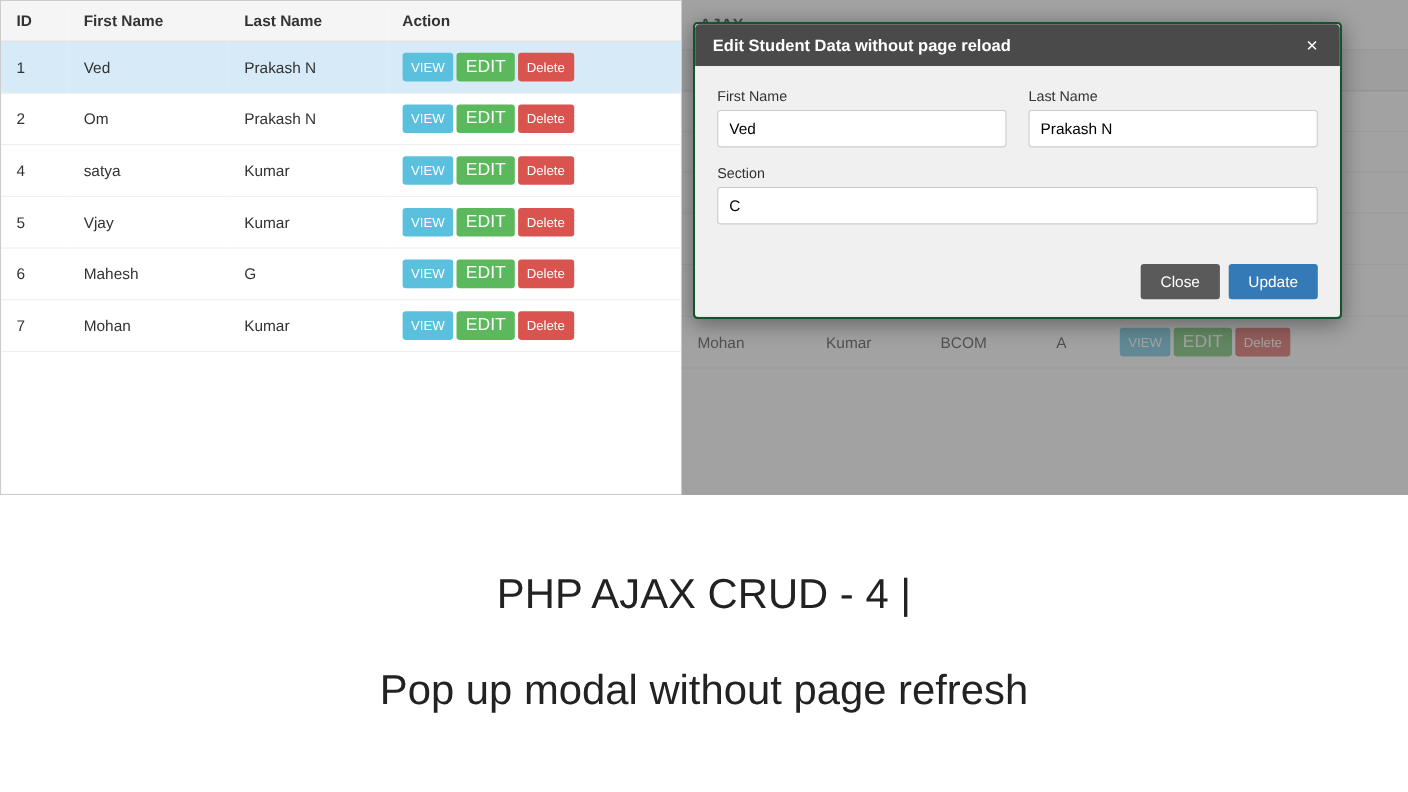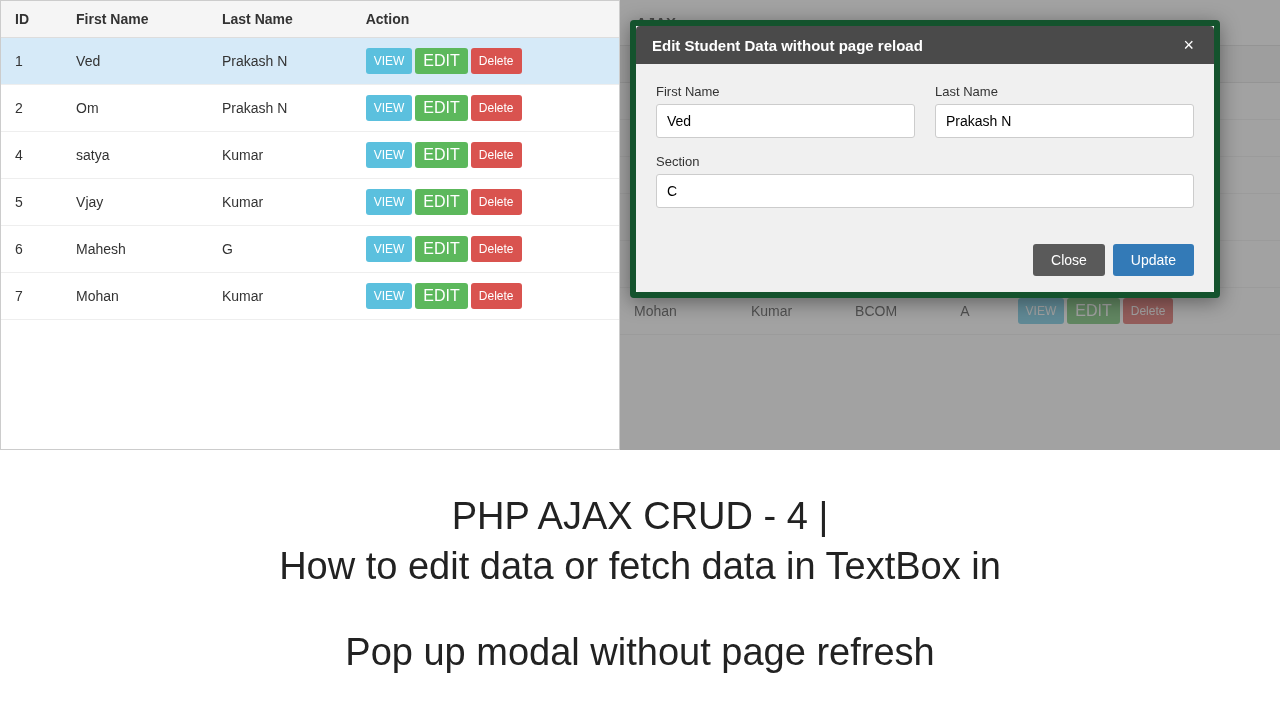--- a/index.html
+++ b/index.html
@@ -141,21 +141,21 @@
       background: rgba(100, 100, 100, 0.6);
     }
 
     
     .modal {
       position: absolute;
       top: 20px;
       left: 10px;
       width: 590px;
       background: #fff;
-      border: 6px solid #14532d;
+      border: 2px solid #14532d;
       border-radius: 4px;
       box-shadow: 0 4px 20px rgba(0,0,0,0.4);
     }
 
     .modal-header {
       background: #4a4a4a;
       color: #fff;
       padding: 10px 16px;
       display: flex;
       justify-content: space-between;
@@ -474,15 +474,14 @@
       <div class="modal-footer">
         <button class="btn-close-modal">Close</button>
         <button class="btn-update">Update</button>
       </div>
     </div>
   </div>
 </div>
 
 <div class="bottom-area">
   <div class="bottom-text-line1">PHP AJAX CRUD - 4 |</div>
-  <div class="bottom-text-line2">How to edit data or fetch data in TextBox in</div>
   <div class="bottom-text-line3">Pop up modal without page refresh</div>
 </div>
 
 </body></html>

